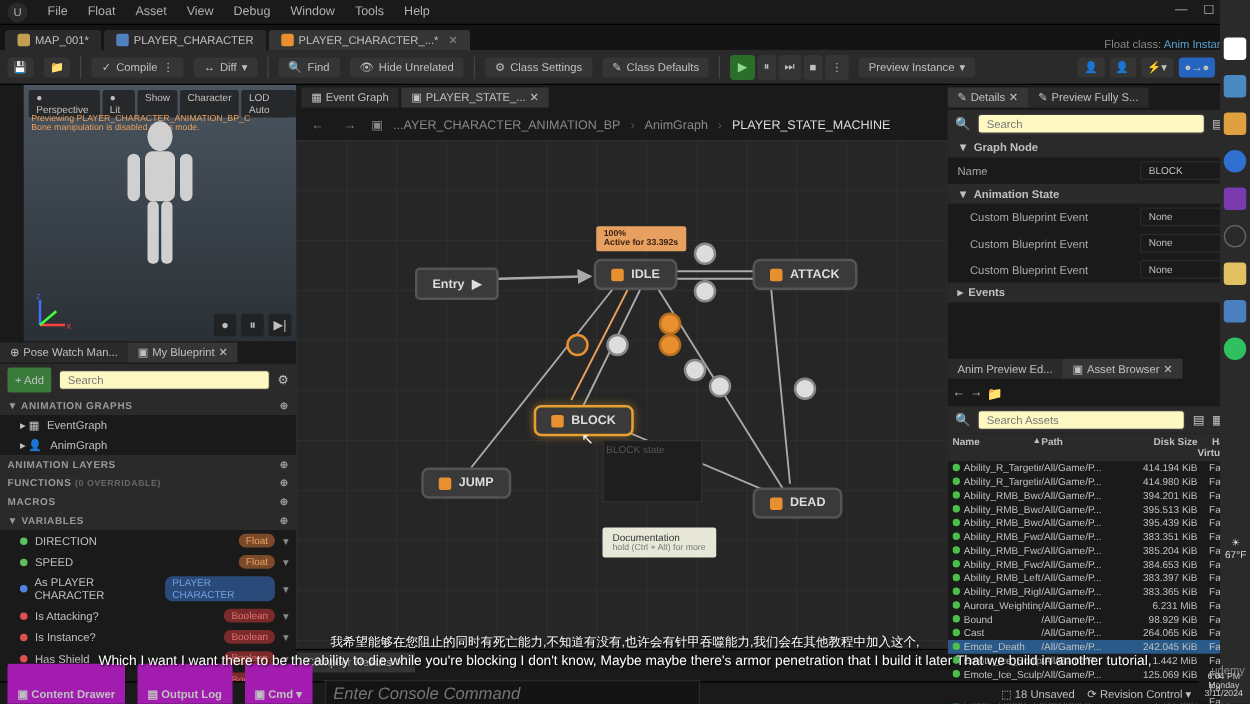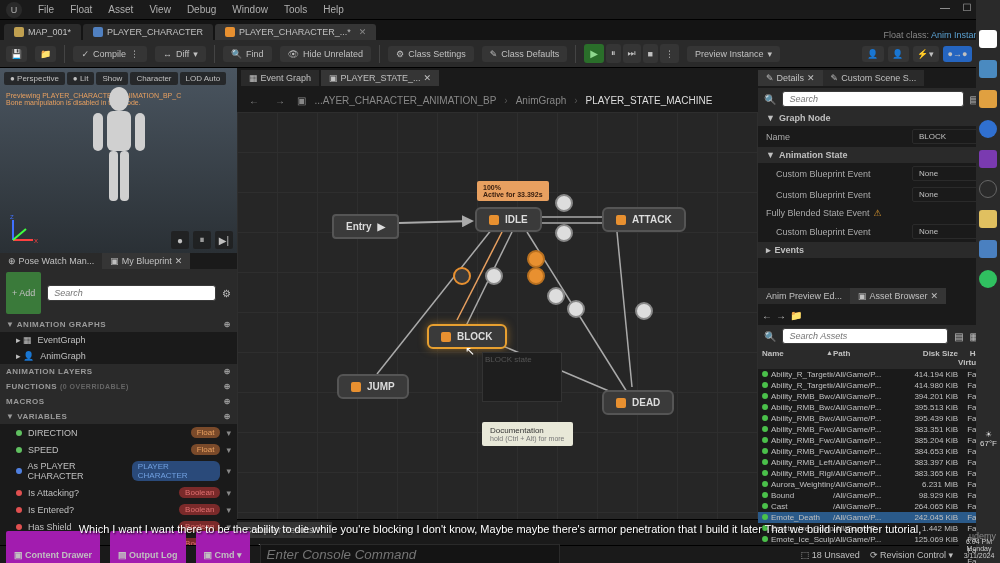--- a/index.html
+++ b/index.html
@@ -23,35 +23,35 @@
 .tool-btn { background: #353535; padding: 3px 8px; border-radius: 3px; display: flex; align-items: center; gap: 4px; font-size: 9px; cursor: pointer; }
 .tool-btn.icon-only { padding: 3px 5px; }
 .tool-btn.blue { background: #2565c0; }
 .tool-divider { width: 1px; height: 18px; background: #444; }
 .play-controls { display: flex; gap: 2px; }
 .play-btn { background: #2a6e2a; padding: 4px 6px; border-radius: 3px; color: #8ed88e; }
 
 .main-area { display: flex; height: 499px; }
 
 .left-panel { width: 237px; background: #1a1a1a; display: flex; flex-direction: column; }
-.viewport { height: 232px; background: linear-gradient(180deg, #4a5560 0%, #2a3035 100%); position: relative; }
+.viewport { height: 232px; background: linear-gradient(180deg, #4a5560 0%, #2a3035 100%); position: relative; margin-left: 19px; }
 .viewport-toolbar { position: absolute; top: 4px; left: 4px; display: flex; gap: 2px; }
 .vp-btn { background: rgba(30,30,30,0.8); padding: 2px 6px; border-radius: 2px; font-size: 8px; }
 .mannequin { position: absolute; left: 50%; top: 50%; transform: translate(-50%, -50%); width: 80px; height: 160px; }
 .gizmo { position: absolute; bottom: 8px; left: 8px; width: 30px; height: 30px; }
 .vp-controls { position: absolute; bottom: 4px; right: 4px; display: flex; gap: 4px; }
 .vp-ctrl-btn { width: 18px; height: 18px; background: rgba(30,30,30,0.8); border-radius: 2px; display: flex; align-items: center; justify-content: center; font-size: 10px; }
 
 .panel-tabs { background: #1a1a1a; height: 20px; display: flex; align-items: center; }
 .panel-tab { padding: 3px 8px; font-size: 9px; background: #2a2a2a; display: flex; align-items: center; gap: 3px; }
 .panel-tab.active { background: #353535; }
 
 .panel-header { background: #2a2a2a; padding: 3px 6px; display: flex; align-items: center; gap: 6px; }
-.add-btn { background: #3a7a3a; padding: 16px 6px; border-radius: 2px; font-size: 9px; }
-.search-box { flex: 1; background: #ffffff; border: 1px solid #3a3a3a; border-radius: 3px; padding: 2px 6px; font-size: 9px; color: #888; font-style: italic; }
+.add-btn { background: #3a7a3a; padding: 5px 6px; border-radius: 2px; font-size: 9px; }
+.search-box { flex: 1; background: #fef9c3; border: 1px solid #3a3a3a; border-radius: 3px; padding: 2px 6px; font-size: 9px; color: #888; }
 
 .section-header { background: #2a2a2a; padding: 3px 6px; font-size: 8px; color: #9a9a9a; font-weight: bold; letter-spacing: 0.5px; display: flex; align-items: center; justify-content: space-between; }
 .tree-item { padding: 3px 6px 3px 16px; font-size: 9px; display: flex; align-items: center; gap: 6px; cursor: pointer; }
 .var-pill { background: #7a4a2a; color: #e8a060; padding: 1px 6px; border-radius: 6px; font-size: 8px; margin-left: auto; }
 .var-pill.blue { background: #2a4a7a; color: #70a0e0; }
 .var-pill.red { background: #7a2a2a; color: #e07070; }
 .expand-icon { color: #888; }
 
 .center-panel { flex: 1; background: #262626; display: flex; flex-direction: column; position: relative; }
 .graph-tabs { background: #1a1a1a; height: 20px; display: flex; align-items: center; gap: 2px; padding: 0 4px; }
@@ -272,21 +272,21 @@
           <span class="expand-icon">▾</span>
         </div>
         <div class="tree-item">
           <span style="width:6px;height:6px;border-radius:50%;background:#e05050"></span>
           <span>Is Attacking?</span>
           <span class="var-pill red">Boolean</span>
           <span class="expand-icon">▾</span>
         </div>
         <div class="tree-item">
           <span style="width:6px;height:6px;border-radius:50%;background:#e05050"></span>
-          <span>Is Entered?</span>
+          <span>Is Instance?</span>
           <span class="var-pill red">Boolean</span>
           <span class="expand-icon">▾</span>
         </div>
         <div class="tree-item">
           <span style="width:6px;height:6px;border-radius:50%;background:#e05050"></span>
           <span>Has Shield</span>
           <span class="var-pill red">Boolean</span>
           <span class="expand-icon">▾</span>
         </div>
         <div class="tree-item">
@@ -388,44 +388,41 @@
             <span class="close">✕</span>
           </div>
         </div>
       <div class="compiler-content">• 🔍 <span class="highlight">Result</span><span> was visible but ignored</span></div>
     </div>
   </div>
 
   <div class="right-panel">
     <div class="panel-tabs">
       <div class="panel-tab active">✎ <span>Details</span> <span class="close">✕</span></div>
-      <div class="panel-tab">✎ <span>Custom Scene S...</span></div>
+      <div class="panel-tab">✎ <span>Preview Fully S...</span></div>
     </div>
     <div class="panel-header">
       <span>🔍</span>
       <input class="search-box" placeholder="Search" style="">
       <span>▤</span>
       <span>⚙</span>
     </div>
     <div class="section-hdr">▼ <span>Graph Node</span></div>
     <div class="details-row">
         <span class="details-label">Name</span>
         <span class="details-value">BLOCK</span>
       </div>
     <div class="section-hdr">▼ <span>Animation State</span></div>
     <div class="details-row">
         <span class="details-label" style="padding-left:10px">Custom Blueprint Event</span>
         <span class="details-value">None</span>
       </div>
     <div class="details-row">
         <span class="details-label" style="padding-left:10px">Custom Blueprint Event</span>
         <span class="details-value">None</span>
-      </div>
-    <div class="details-row">
-        <span class="details-label"><span>Fully Blended State Event</span><span class="warn-icon">⚠</span></span>
       </div>
     <div class="details-row">
         <span class="details-label" style="padding-left:10px">Custom Blueprint Event</span>
         <span class="details-value">None</span>
       </div>
     <div class="section-hdr">▸ <span>Events</span></div>
 
     <div style="flex:1"></div>
 
     <div class="asset-browser">
@@ -576,20 +573,21 @@
   <div class="bottom-btn">▤ <span>Output Log</span></div>
   <div class="bottom-btn">▣ <span>Cmd</span> ▾</div>
   <input class="cmd-input" placeholder="Enter Console Command" style="">
   <div class="status-right">
     <span>⬚ <span>18 Unsaved</span></span>
     <span>⟳ <span>Revision Control</span> ▾</span>
   </div>
 </div>
 
 <div class="subtitle">
+  <div class="subtitle-cn">我希望能够在您阻止的同时有死亡能力,不知道有没有,也许会有针甲吞噬能力,我们会在其他教程中加入这个,</div>
   <div>Which I want I want there to be the ability to die while you're blocking I don't know, Maybe maybe there's armor penetration that I build it later That we build in another tutorial,</div>
 </div>
 
 <div class="win-sidebar">
   <div class="win-icon" style="background:#fff"></div>
   <div class="win-icon" style="background:#4a8ac0"></div>
   <div class="win-icon" style="background:#e0a040"></div>
   <div class="win-icon" style="background:#3070d0;border-radius:50%"></div>
   <div class="win-icon" style="background:#7a3ab0"></div>
   <div class="win-icon" style="background:#2a2a2a;border:1px solid #666;border-radius:50%"></div>

